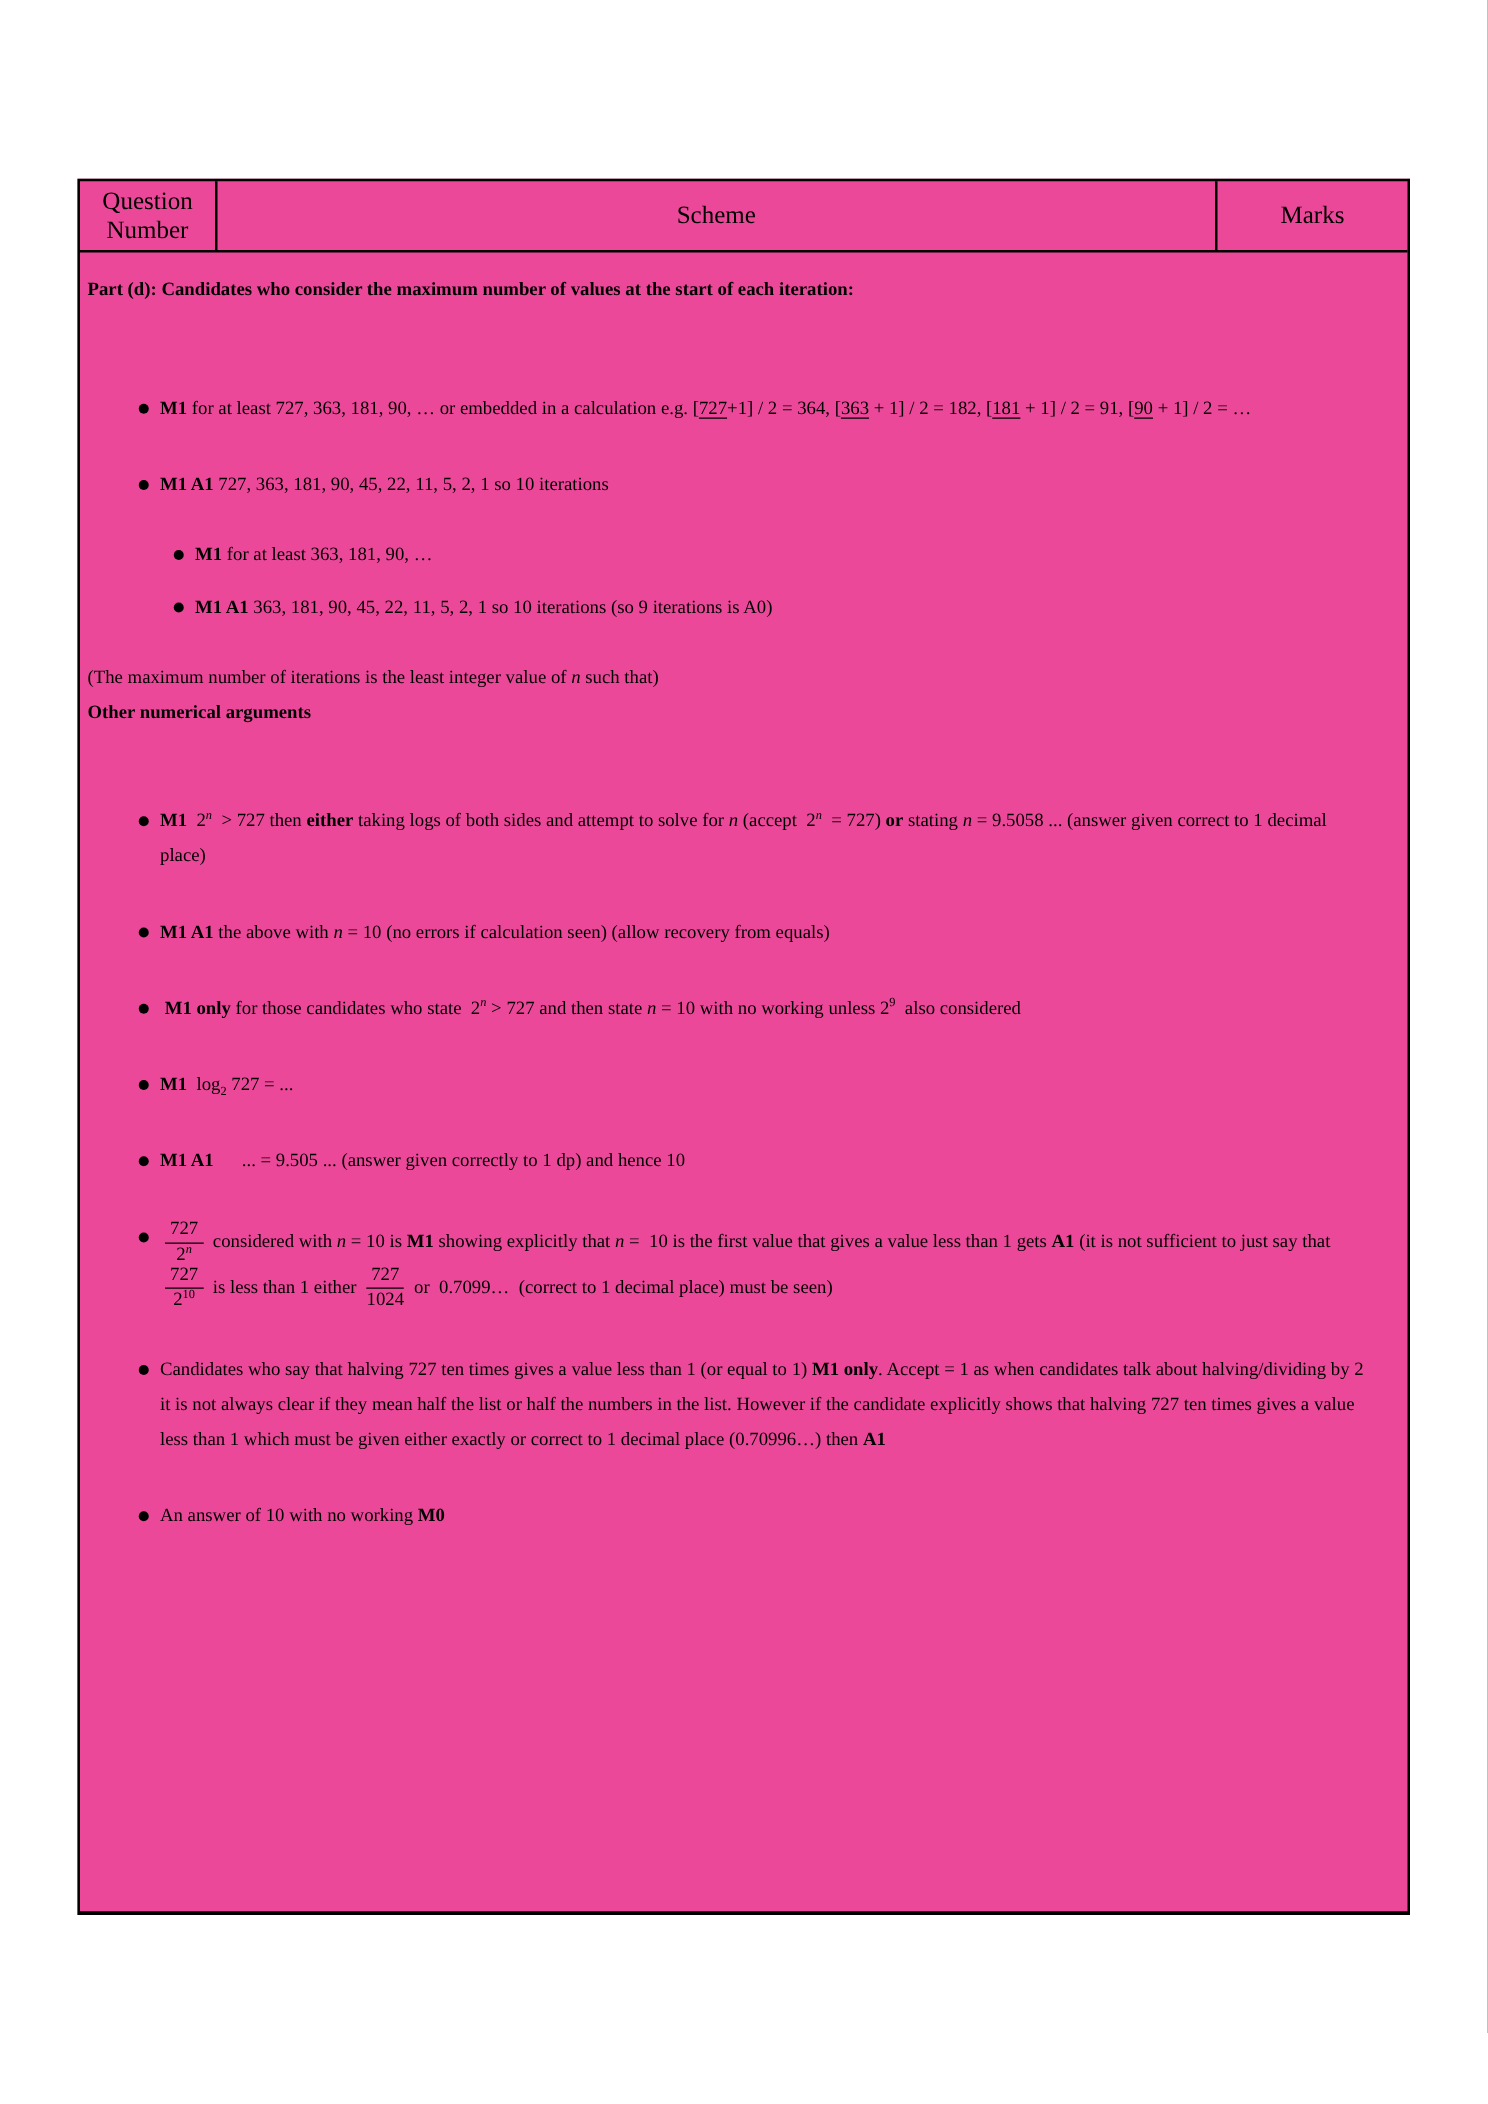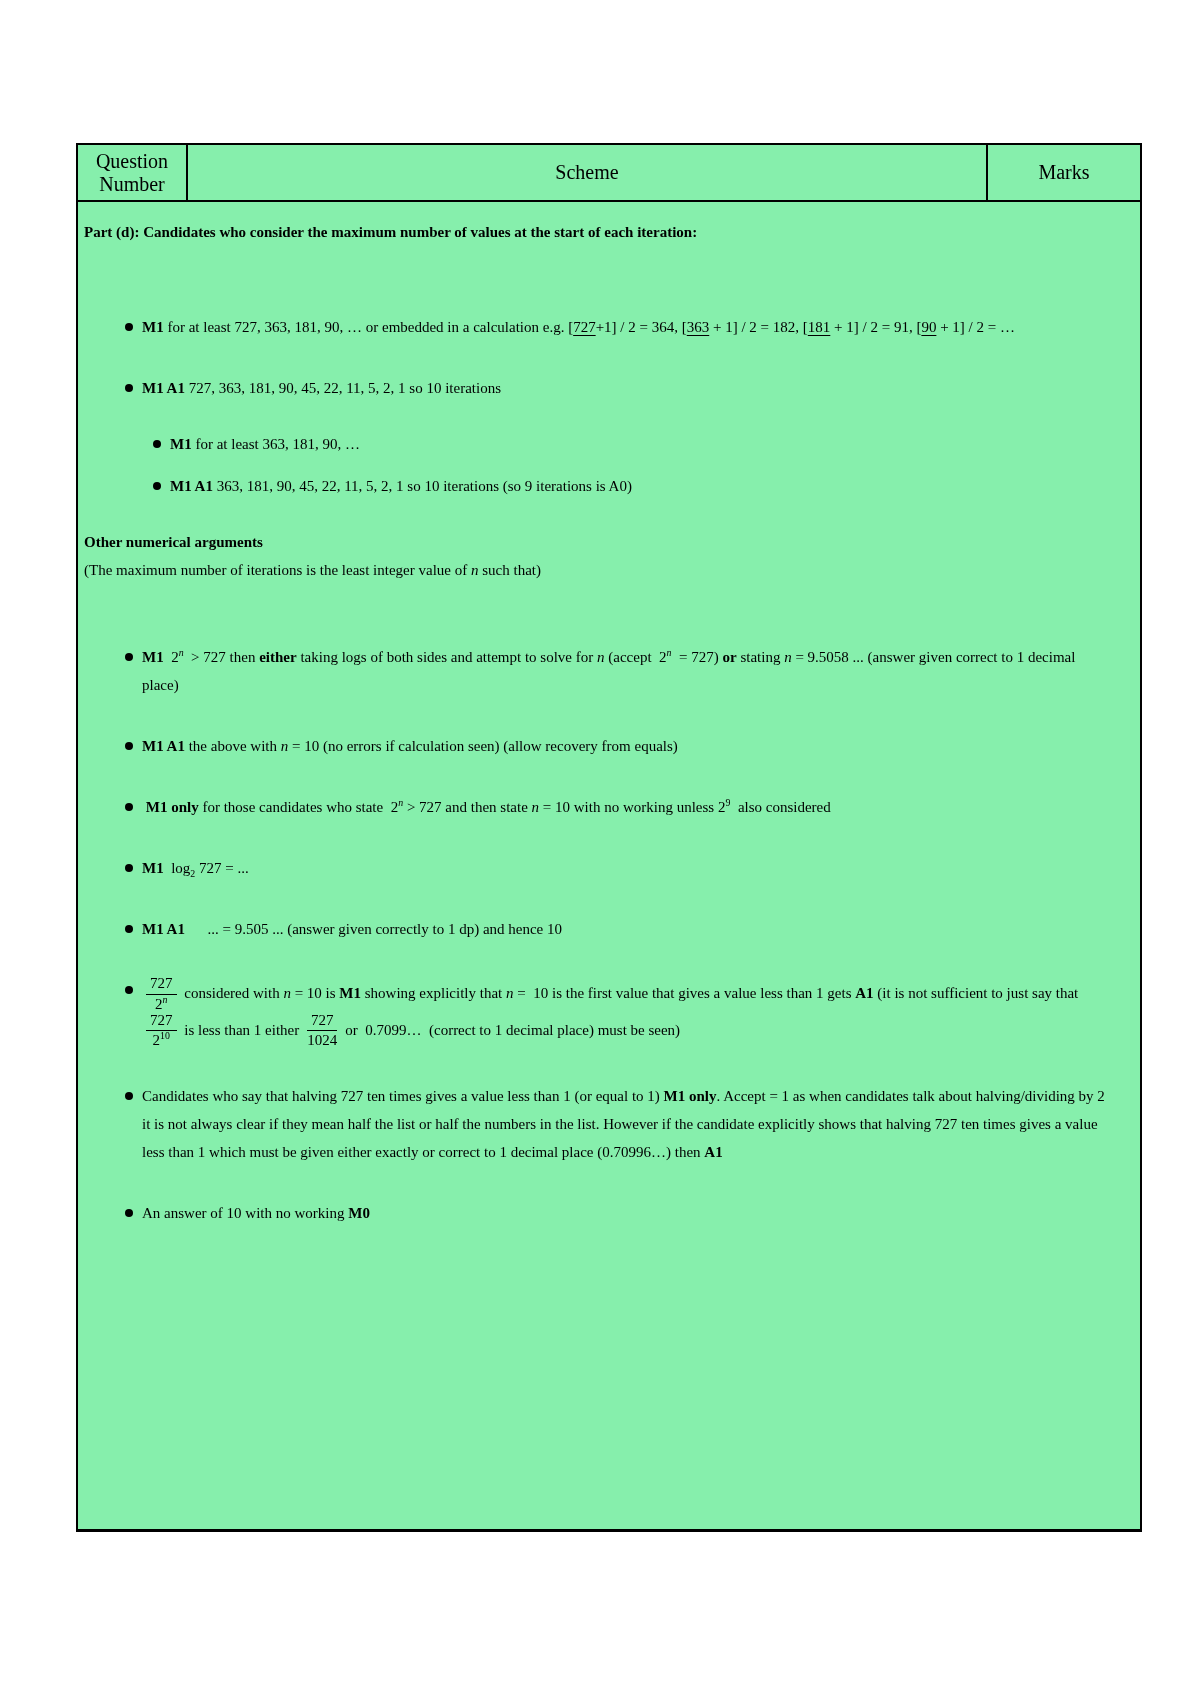--- a/index.html
+++ b/index.html
@@ -2,24 +2,24 @@
 <html><head>
 <meta charset="utf-8">
 <style>
   html, body { margin:0; padding:0; }
   body {
     width:1190px; height:1683px; position:relative;
     background:#ffffff; color:#000;
     font-family:"Liberation Serif", serif;
   }
   .sheet-table {
-    position:absolute; left:76px; top:143px;
+    position:absolute; left:62px; top:143px;
     width:1066px; height:1389px;
     border:2px solid #000; border-bottom-width:3px;
-    box-sizing:border-box; background:#86efac;
+    box-sizing:border-box; background:#ec4899;
   }
   .thead {
     display:flex; height:57px; box-sizing:border-box;
     border-bottom:2px solid #000;
   }
   .th {
     display:flex; align-items:center; justify-content:center;
     text-align:center; font-size:20px; line-height:1.15;
   }
   .th-qn   { width:110px; border-right:2px solid #000; box-sizing:border-box; white-space:pre-line; }
@@ -73,22 +73,22 @@
   </div>
   <div class="tbody">
       <div class="block h"><span class="seg b">Part (d): Candidates who consider the maximum number of values at the start of each iteration:</span></div>
       <div class="gap-md"></div>
       <div class="li g1"><span class="bullet"></span><span class="li-text"><span class="seg b">M1</span><span class="seg"> for at least 727, 363, 181, 90, … or embedded in a calculation e.g. [</span><span class="seg u">727</span><span class="seg">+1] / 2 = 364, [</span><span class="seg u">363</span><span class="seg"> + 1] / 2 = 182, [</span><span class="seg u">181</span><span class="seg"> + 1] / 2 = 91, [</span><span class="seg u">90</span><span class="seg"> + 1] / 2 = …</span></span></div>
       <div class="li g1"><span class="bullet"></span><span class="li-text"><span class="seg b">M1 A1</span><span class="seg"> 727, 363, 181, 90, 45, 22, 11, 5, 2, 1 so 10 iterations</span></span></div>
       <div class="gap-sm"></div>
       <div class="li g2"><span class="bullet"></span><span class="li-text"><span class="seg b">M1</span><span class="seg"> for at least 363, 181, 90, …</span></span></div>
       <div class="li g2"><span class="bullet"></span><span class="li-text"><span class="seg b">M1 A1</span><span class="seg"> 363, 181, 90, 45, 22, 11, 5, 2, 1 so 10 iterations (so 9 iterations is A0)</span></span></div>
       <div class="gap-sm"></div>
+      <div class="block p"><span class="seg">(The maximum number of iterations is the least integer value of </span><span class="seg i">n</span><span class="seg"> such that)</span></div>
       <div class="block h"><span class="seg b">Other numerical arguments</span></div>
-      <div class="block p"><span class="seg">(The maximum number of iterations is the least integer value of </span><span class="seg i">n</span><span class="seg"> such that)</span></div>
       <div class="gap-lg"></div>
       <div class="li g1"><span class="bullet"></span><span class="li-text"><span class="seg b">M1</span><span class="seg">  2</span><span class="seg i sup">n</span><span class="seg">  &gt; 727 then </span><span class="seg b">either</span><span class="seg"> taking logs of both sides and attempt to solve for </span><span class="seg i">n</span><span class="seg"> (accept  2</span><span class="seg i sup">n</span><span class="seg">  = 727) </span><span class="seg b">or</span><span class="seg"> stating </span><span class="seg i">n</span><span class="seg"> = 9.5058 ... (answer given correct to 1 decimal place)</span></span></div>
       <div class="li g1"><span class="bullet"></span><span class="li-text"><span class="seg b">M1 A1</span><span class="seg"> the above with </span><span class="seg i">n</span><span class="seg"> = 10 (no errors if calculation seen) (allow recovery from equals)</span></span></div>
       <div class="li g1"><span class="bullet"></span><span class="li-text"><span class="seg b"> M1 only</span><span class="seg"> for those candidates who state  2</span><span class="seg i sup">n</span><span class="seg"> &gt; 727 and then state </span><span class="seg i">n</span><span class="seg"> = 10 with no working unless 2</span><span class="seg sup">9</span><span class="seg">  also considered</span></span></div>
       <div class="li g1"><span class="bullet"></span><span class="li-text"><span class="seg b">M1</span><span class="seg">  log</span><span class="seg sub">2</span><span class="seg"> 727 = ...</span></span></div>
       <div class="li g1"><span class="bullet"></span><span class="li-text"><span class="seg b">M1 A1</span><span class="seg">      ... = 9.505 ... (answer given correctly to 1 dp) and hence 10</span></span></div>
       <div class="li g1"><span class="bullet"></span><span class="li-text"><span class="frac"><span class="num"><span class="seg">727</span></span><span class="den"><span class="seg">2</span><span class="seg i sup">n</span></span></span><span class="seg"> considered with </span><span class="seg i">n</span><span class="seg"> = 10 is </span><span class="seg b">M1</span><span class="seg"> showing explicitly that </span><span class="seg i">n</span><span class="seg"> =  10 is the first value that gives a value less than 1 gets </span><span class="seg b">A1</span><span class="seg"> (it is not sufficient to just say that </span><span class="frac"><span class="num"><span class="seg">727</span></span><span class="den"><span class="seg">2</span><span class="seg sup">10</span></span></span><span class="seg"> is less than 1 either </span><span class="frac"><span class="num"><span class="seg">727</span></span><span class="den"><span class="seg">1024</span></span></span><span class="seg"> or  0.7099…  (correct to 1 decimal place) must be seen)</span></span></div>
       <div class="li g1"><span class="bullet"></span><span class="li-text"><span class="seg">Candidates who say that halving 727 ten times gives a value less than 1 (or equal to 1) </span><span class="seg b">M1 only</span><span class="seg">. Accept = 1 as when candidates talk about halving/dividing by 2 it is not always clear if they mean half the list or half the numbers in the list. However if the candidate explicitly shows that halving 727 ten times gives a value less than 1 which must be given either exactly or correct to 1 decimal place (0.70996…) then </span><span class="seg b">A1</span></span></div>
       <div class="li g1"><span class="bullet"></span><span class="li-text"><span class="seg">An answer of 10 with no working </span><span class="seg b">M0</span></span></div>
     </div>

